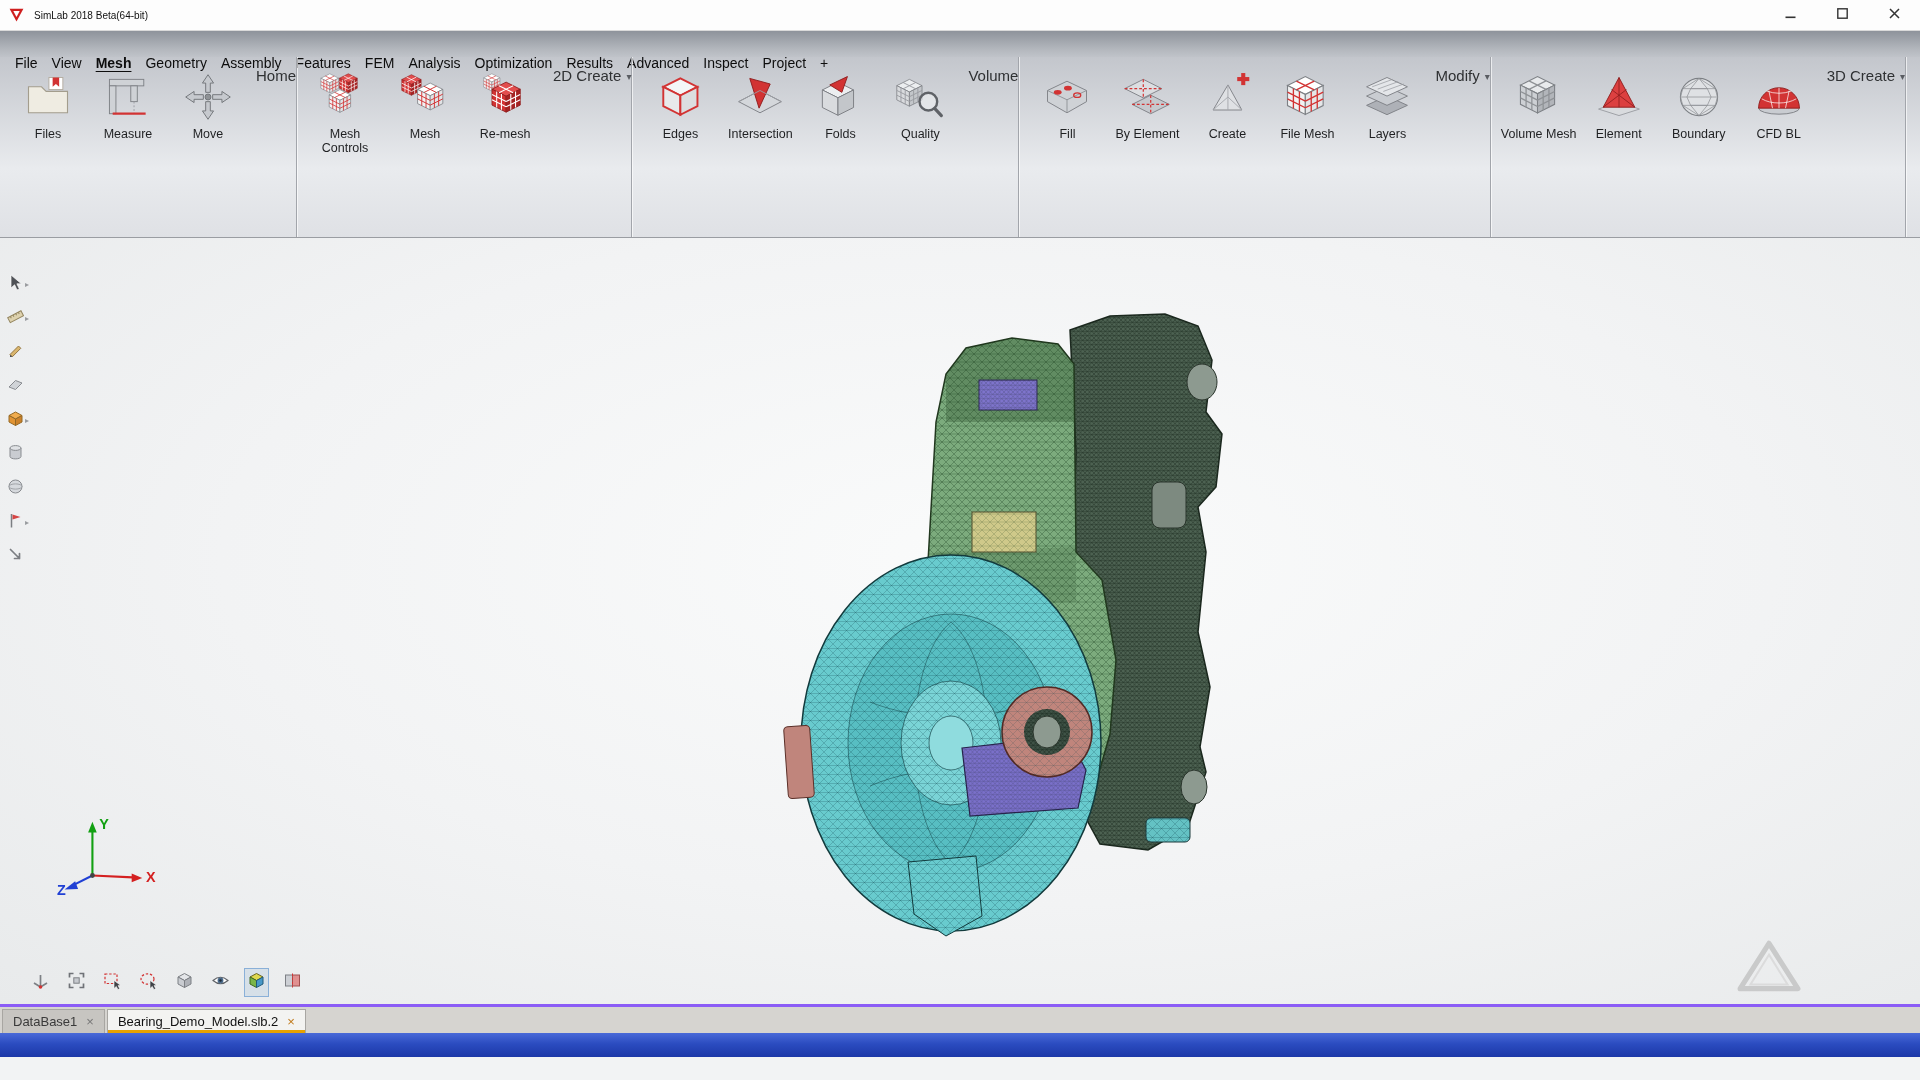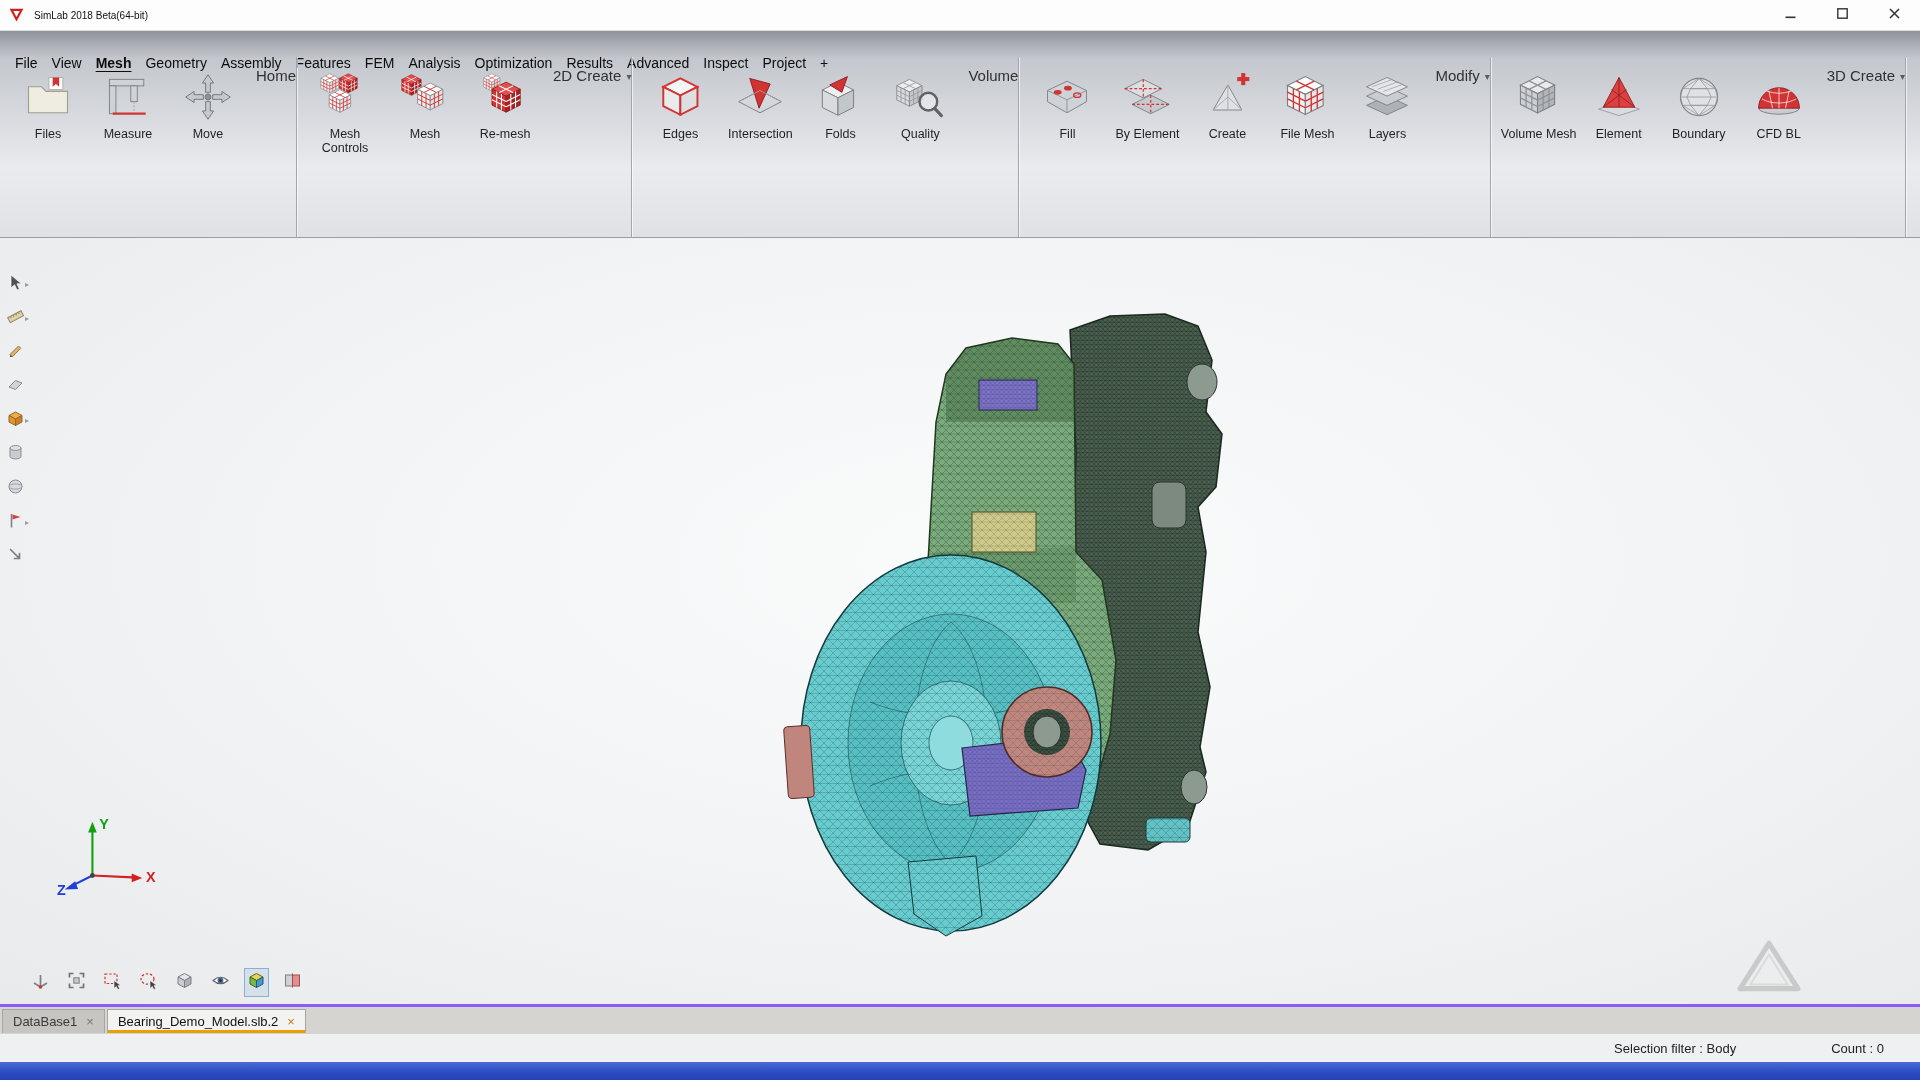--- a/index.html
+++ b/index.html
@@ -562,19 +562,15 @@
       <div class="tab">
         <span class="tab-label">DataBase1</span>
         <span class="tab-close">×</span>
       </div>
       <div class="tab active">
         <span class="tab-label">Bearing_Demo_Model.slb.2</span>
         <span class="tab-close">×</span>
       </div>
     </div>
 
-  <div class="statusbar">
-    <span class="sel">Selection filter : Body</span>
-    <span>Count : 0</span>
-  </div>
 
   <div class="taskbar-strip"></div>
 </div>
 
 </body></html>

